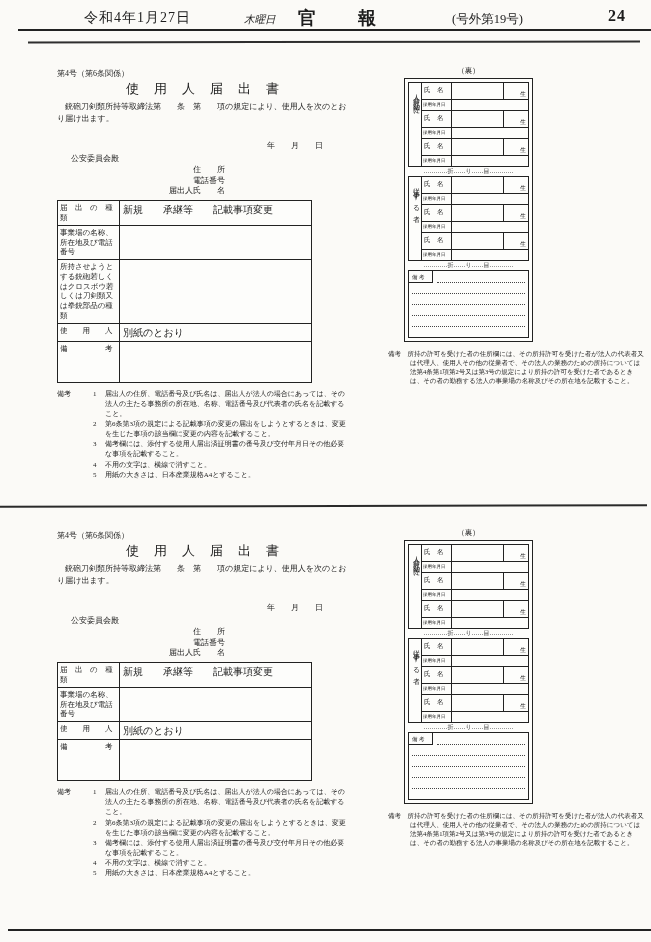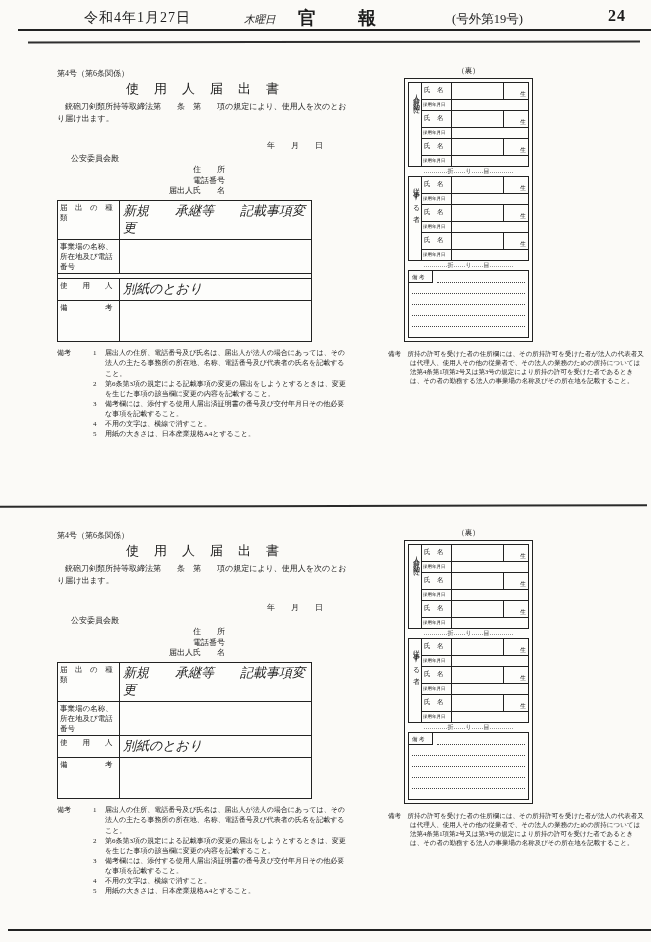--- a/index.html
+++ b/index.html
@@ -33,21 +33,21 @@
   .form-title{font-size:13px;text-align:center;margin-top:1px;letter-spacing:1px;}
   .intro{font-size:8px;line-height:1.45;margin:3px 0 0 0;}
   .date-line{font-size:8px;text-align:right;padding-right:26px;margin-top:16px;}
   .addressee{font-size:8px;margin-top:2px;padding-left:14px;}
   .applicant{display:flex;font-size:8px;margin:1px 0 4px 112px;line-height:1.3;align-items:flex-end;}
 
   .ftable{border:1.6px solid #222;width:253px;background:#fdfdfb;}
   .frow{display:flex;border-top:1px solid #222;}
   .frow:first-child{border-top:none;}
   .fl{width:62px;flex:none;border-right:1px solid #222;padding:2px 2px;font-size:7.5px;line-height:1.3;box-sizing:border-box;}
-  .fv{flex:1;padding:2px 3px;font-size:13px;line-height:1.3;font-style:italic;}
+  .fv{flex:1;padding:2px 3px;font-size:10px;line-height:1.3;}
   .r1{min-height:15px}.r2{min-height:23px}.r4{min-height:14px}.r5{min-height:40px}
 
   .notes{margin-top:6px;font-size:7px;line-height:1.45;position:relative;padding-left:36px;width:292px;box-sizing:border-box;}
   .notes-heading{position:absolute;left:0;top:0;}
   .note-item{display:flex;}
   .note-num{width:12px;flex:none;}
   .note-text{flex:1;}
 
   
   .right-card{position:absolute;left:388px;top:0;width:262px;}
@@ -105,20 +105,21 @@
     <div class="ftable">
       <div class="frow r1">
         <div class="fl">届　出　の　種　類</div>
         <div class="fv">新規　　承継等　　記載事項変更</div>
       </div>
       <div class="frow r2">
         <div class="fl">事業場の名称、所在地及び電話番号</div>
         <div class="fv"></div>
       </div>
       <div class="frow">
+        <div class="fl">所持させようとする銃砲若しくはクロスボウ若しくは刀剣類又は拳銃部品の種類</div>
         <div class="fv"></div>
       </div>
       <div class="frow r4">
         <div class="fl">使　　用　　人</div>
         <div class="fv">別紙のとおり</div>
       </div>
       <div class="frow r5">
         <div class="fl">備　　　　　考</div>
         <div class="fv"></div>
       </div>

